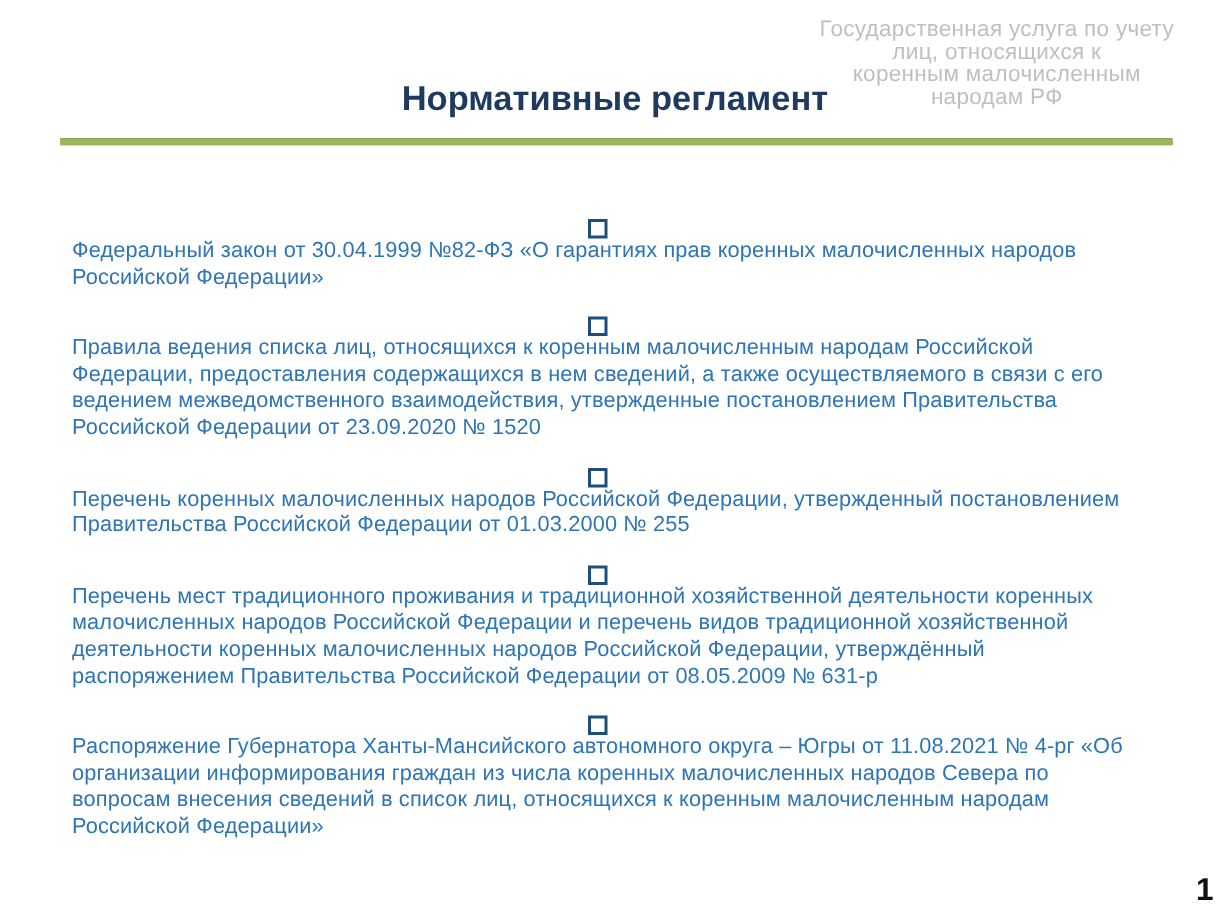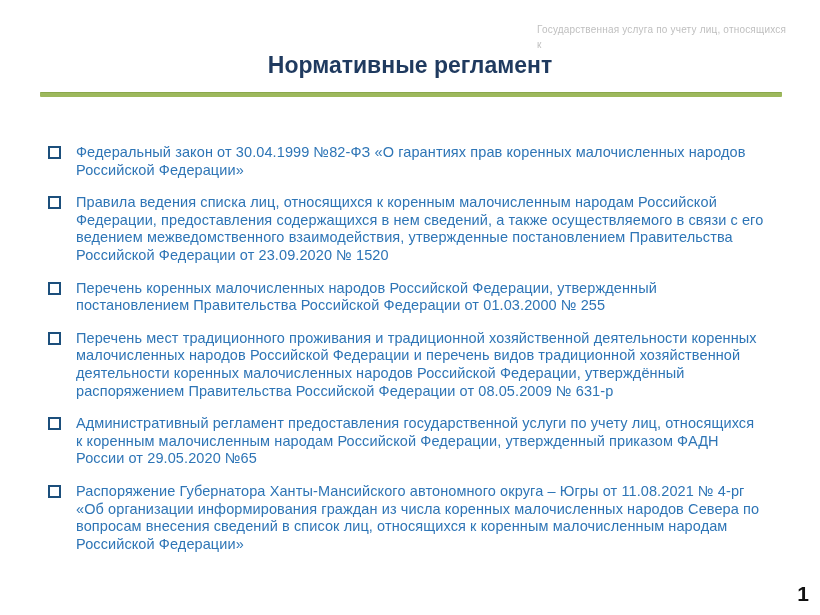--- a/index.html
+++ b/index.html
@@ -15,25 +15,25 @@
     font-family: "Liberation Sans", sans-serif;
   }
   .slide {
     width: 820px;
     height: 615px;
     position: relative;
     background: #ffffff;
   }
   .top-note {
     position: absolute;
-    top: 22px;
+    top: 12px;
     right: 28px;
     width: 255px;
-    text-align: left;
-    font-size: 10px;
+    text-align: center;
+    font-size: 15px;
     line-height: 15px;
     color: #bfbfbf;
     letter-spacing: 0.2px;
   }
   .slide-title {
     position: absolute;
     top: 52px;
     left: 0;
     width: 100%;
     text-align: center;
@@ -52,22 +52,23 @@
     border-radius: 1px;
   }
   .doc-list {
     position: absolute;
     top: 144px;
     left: 48px;
     right: 56px;
   }
   .doc-item {
     display: flex;
-    align-items: flex-start;
+    align-items: center;
     margin-bottom: 15px;
+    flex-direction: column;
   }
   .bullet {
     flex: 0 0 auto;
     width: 9px;
     height: 9px;
     border: 2.5px solid #1c4f7c;
     margin-top: 2px;
     margin-right: 15px;
     background: #ffffff;
   }
@@ -86,20 +87,21 @@
     color: #111111;
   }
 </style>
 </head>
 <body>
 
 <div class="slide">
 
   <div class="top-note">
     <div>Государственная услуга по учету  лиц, относящихся к</div>
+    <div>коренным малочисленным народам РФ</div>
   </div>
 
   <div class="slide-title">Нормативные регламент</div>
 
   <div class="title-rule"></div>
 
   <div class="doc-list">
   <div class="doc-item">
     <span class="bullet"></span>
     <span class="doc-text">Федеральный закон от 30.04.1999 №82-ФЗ «О гарантиях прав коренных малочисленных народов Российской Федерации»</span>
@@ -113,24 +115,20 @@
   <div class="doc-item">
     <span class="bullet"></span>
     <span class="doc-text">Перечень коренных малочисленных народов Российской Федерации, утвержденный постановлением Правительства Российской Федерации от 01.03.2000 № 255</span>
   </div>
 
   <div class="doc-item">
     <span class="bullet"></span>
     <span class="doc-text">Перечень мест традиционного проживания и традиционной хозяйственной деятельности коренных малочисленных народов Российской Федерации и перечень видов традиционной хозяйственной деятельности коренных малочисленных народов Российской Федерации, утверждённый распоряжением Правительства Российской Федерации от 08.05.2009 № 631-р</span>
   </div>
 
-  <div class="doc-item">
-    <span class="bullet"></span>
-    <span class="doc-text">Административный регламент предоставления государственной услуги по учету лиц, относящихся к коренным малочисленным народам Российской Федерации, утвержденный приказом ФАДН России от 29.05.2020 №65</span>
-  </div>
 
   <div class="doc-item">
     <span class="bullet"></span>
     <span class="doc-text">Распоряжение Губернатора Ханты-Мансийского автономного округа – Югры от 11.08.2021 № 4-рг «Об организации информирования граждан из числа коренных малочисленных народов Севера по вопросам внесения сведений  в список лиц, относящихся к коренным малочисленным народам Российской Федерации»</span>
   </div>
 </div>
 
   <div class="page-number">1</div>
 
 </div>

